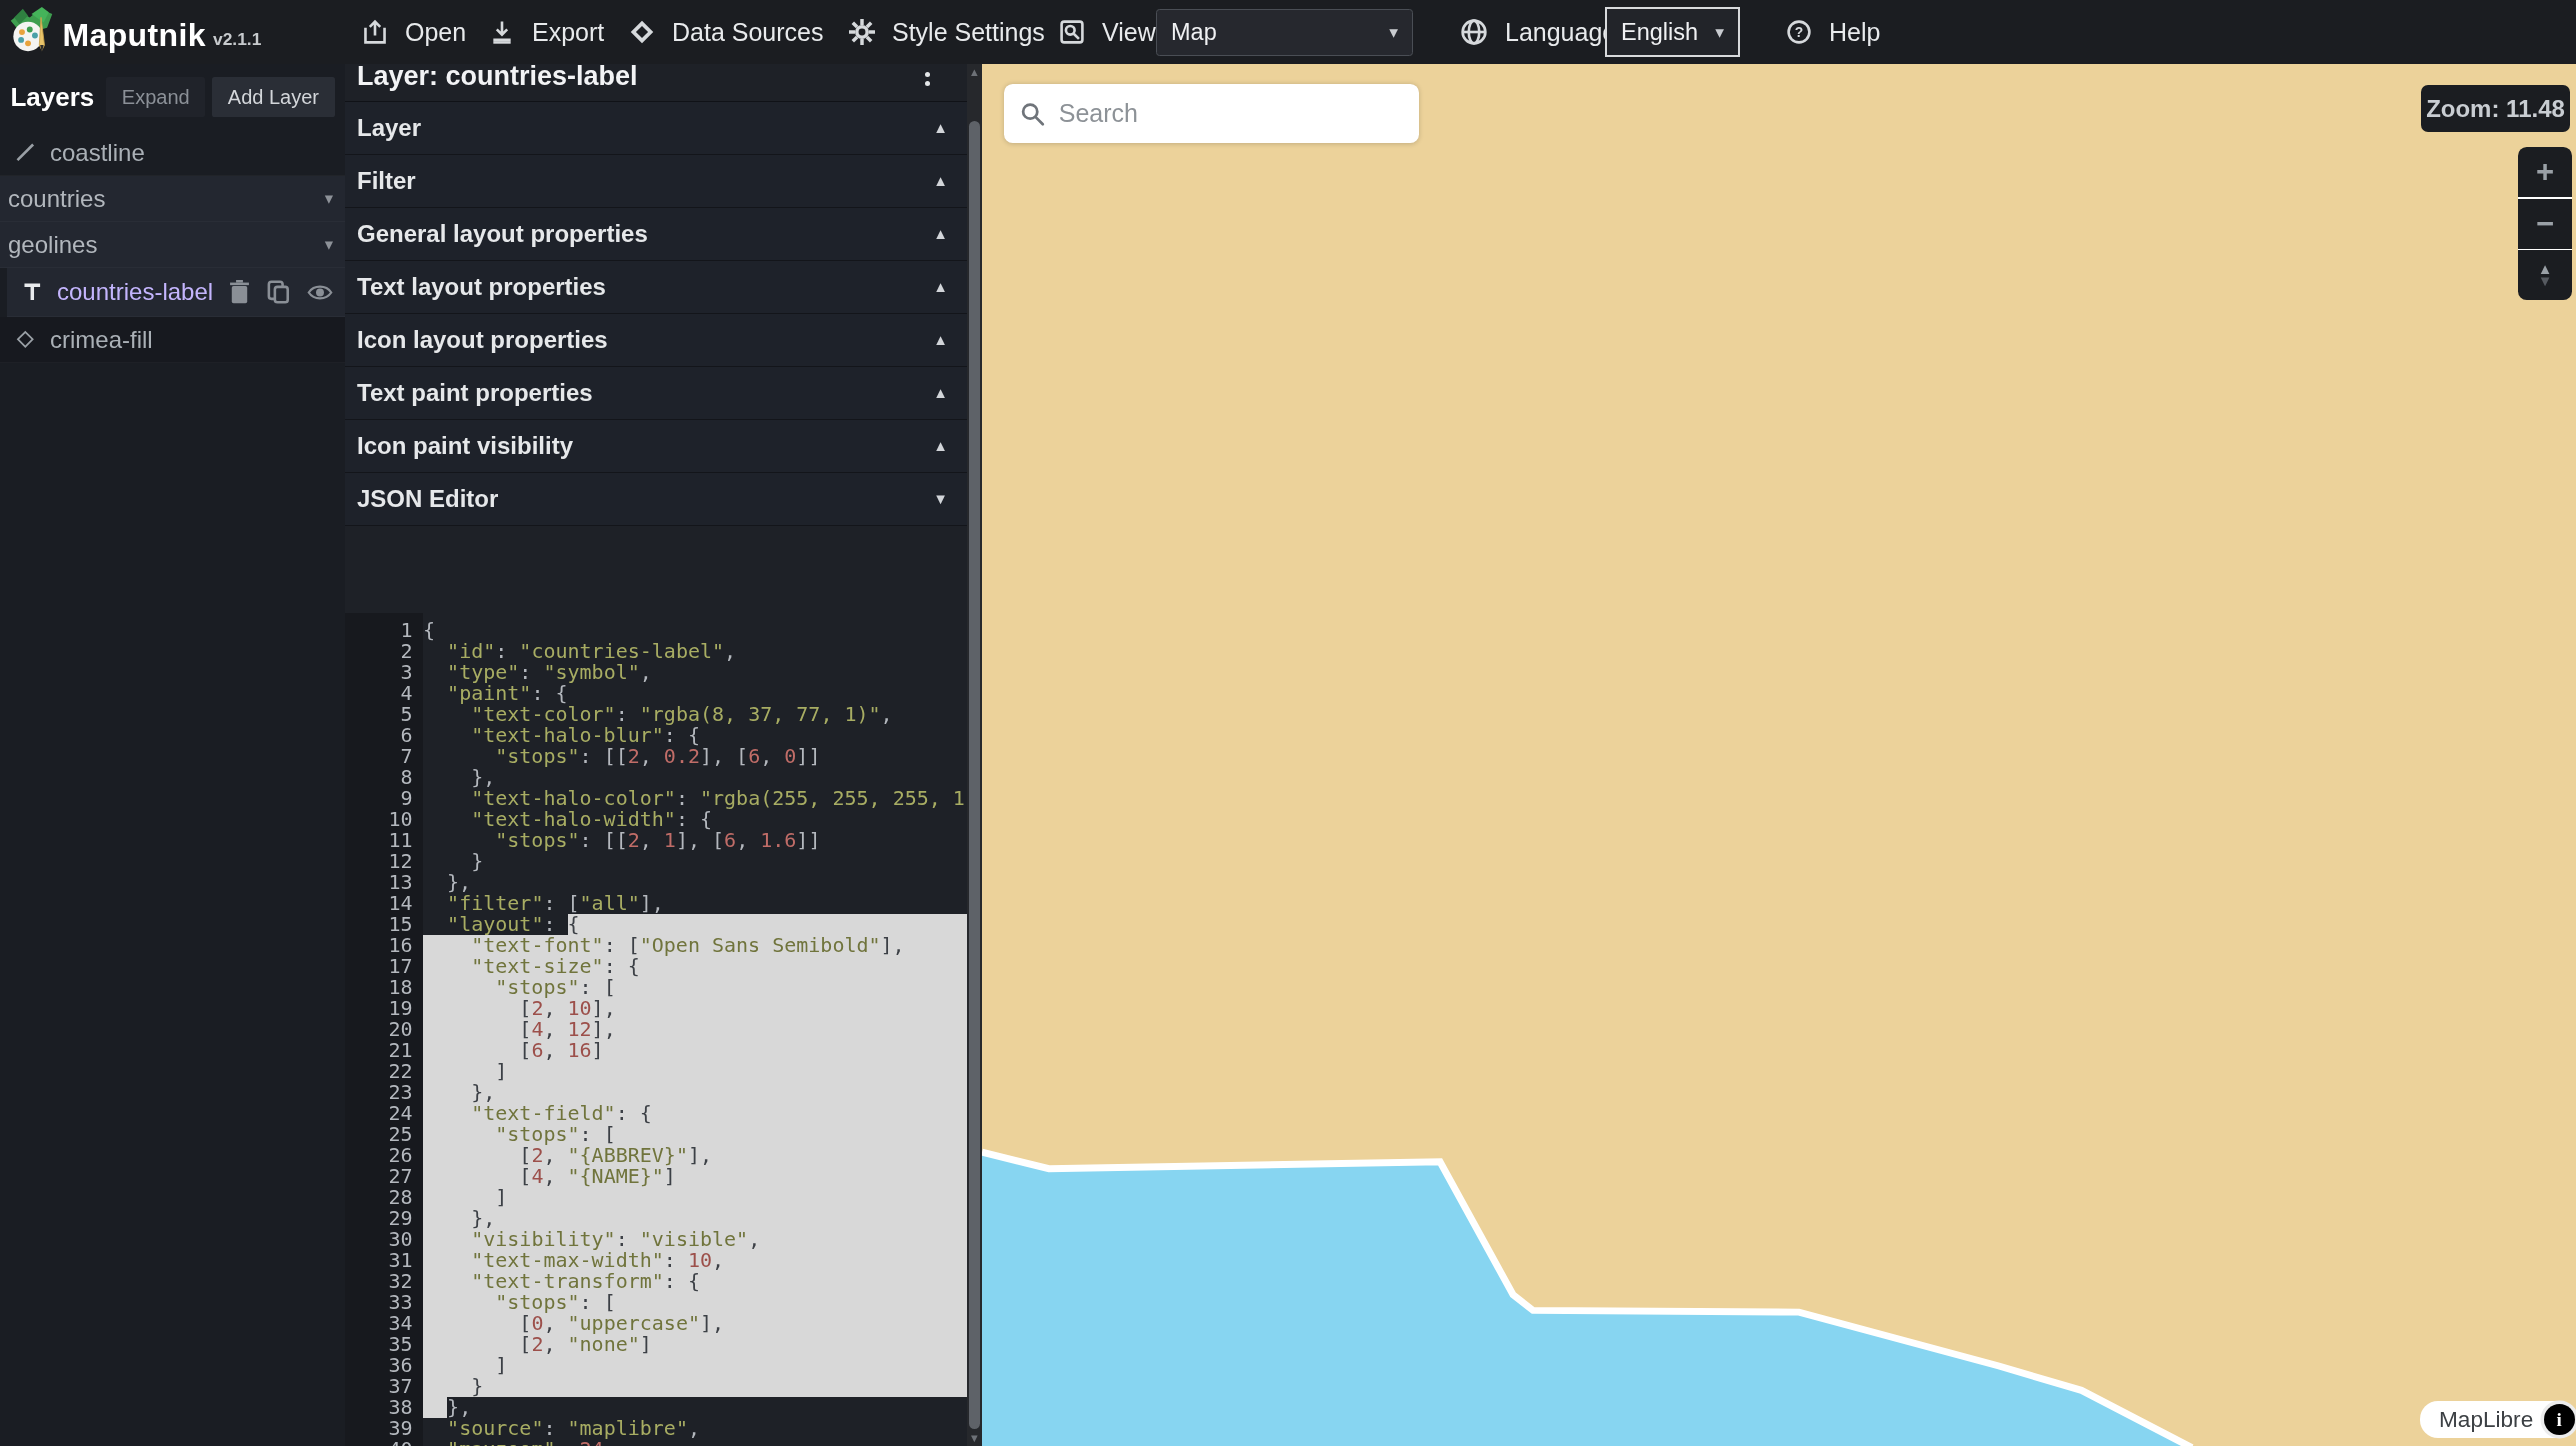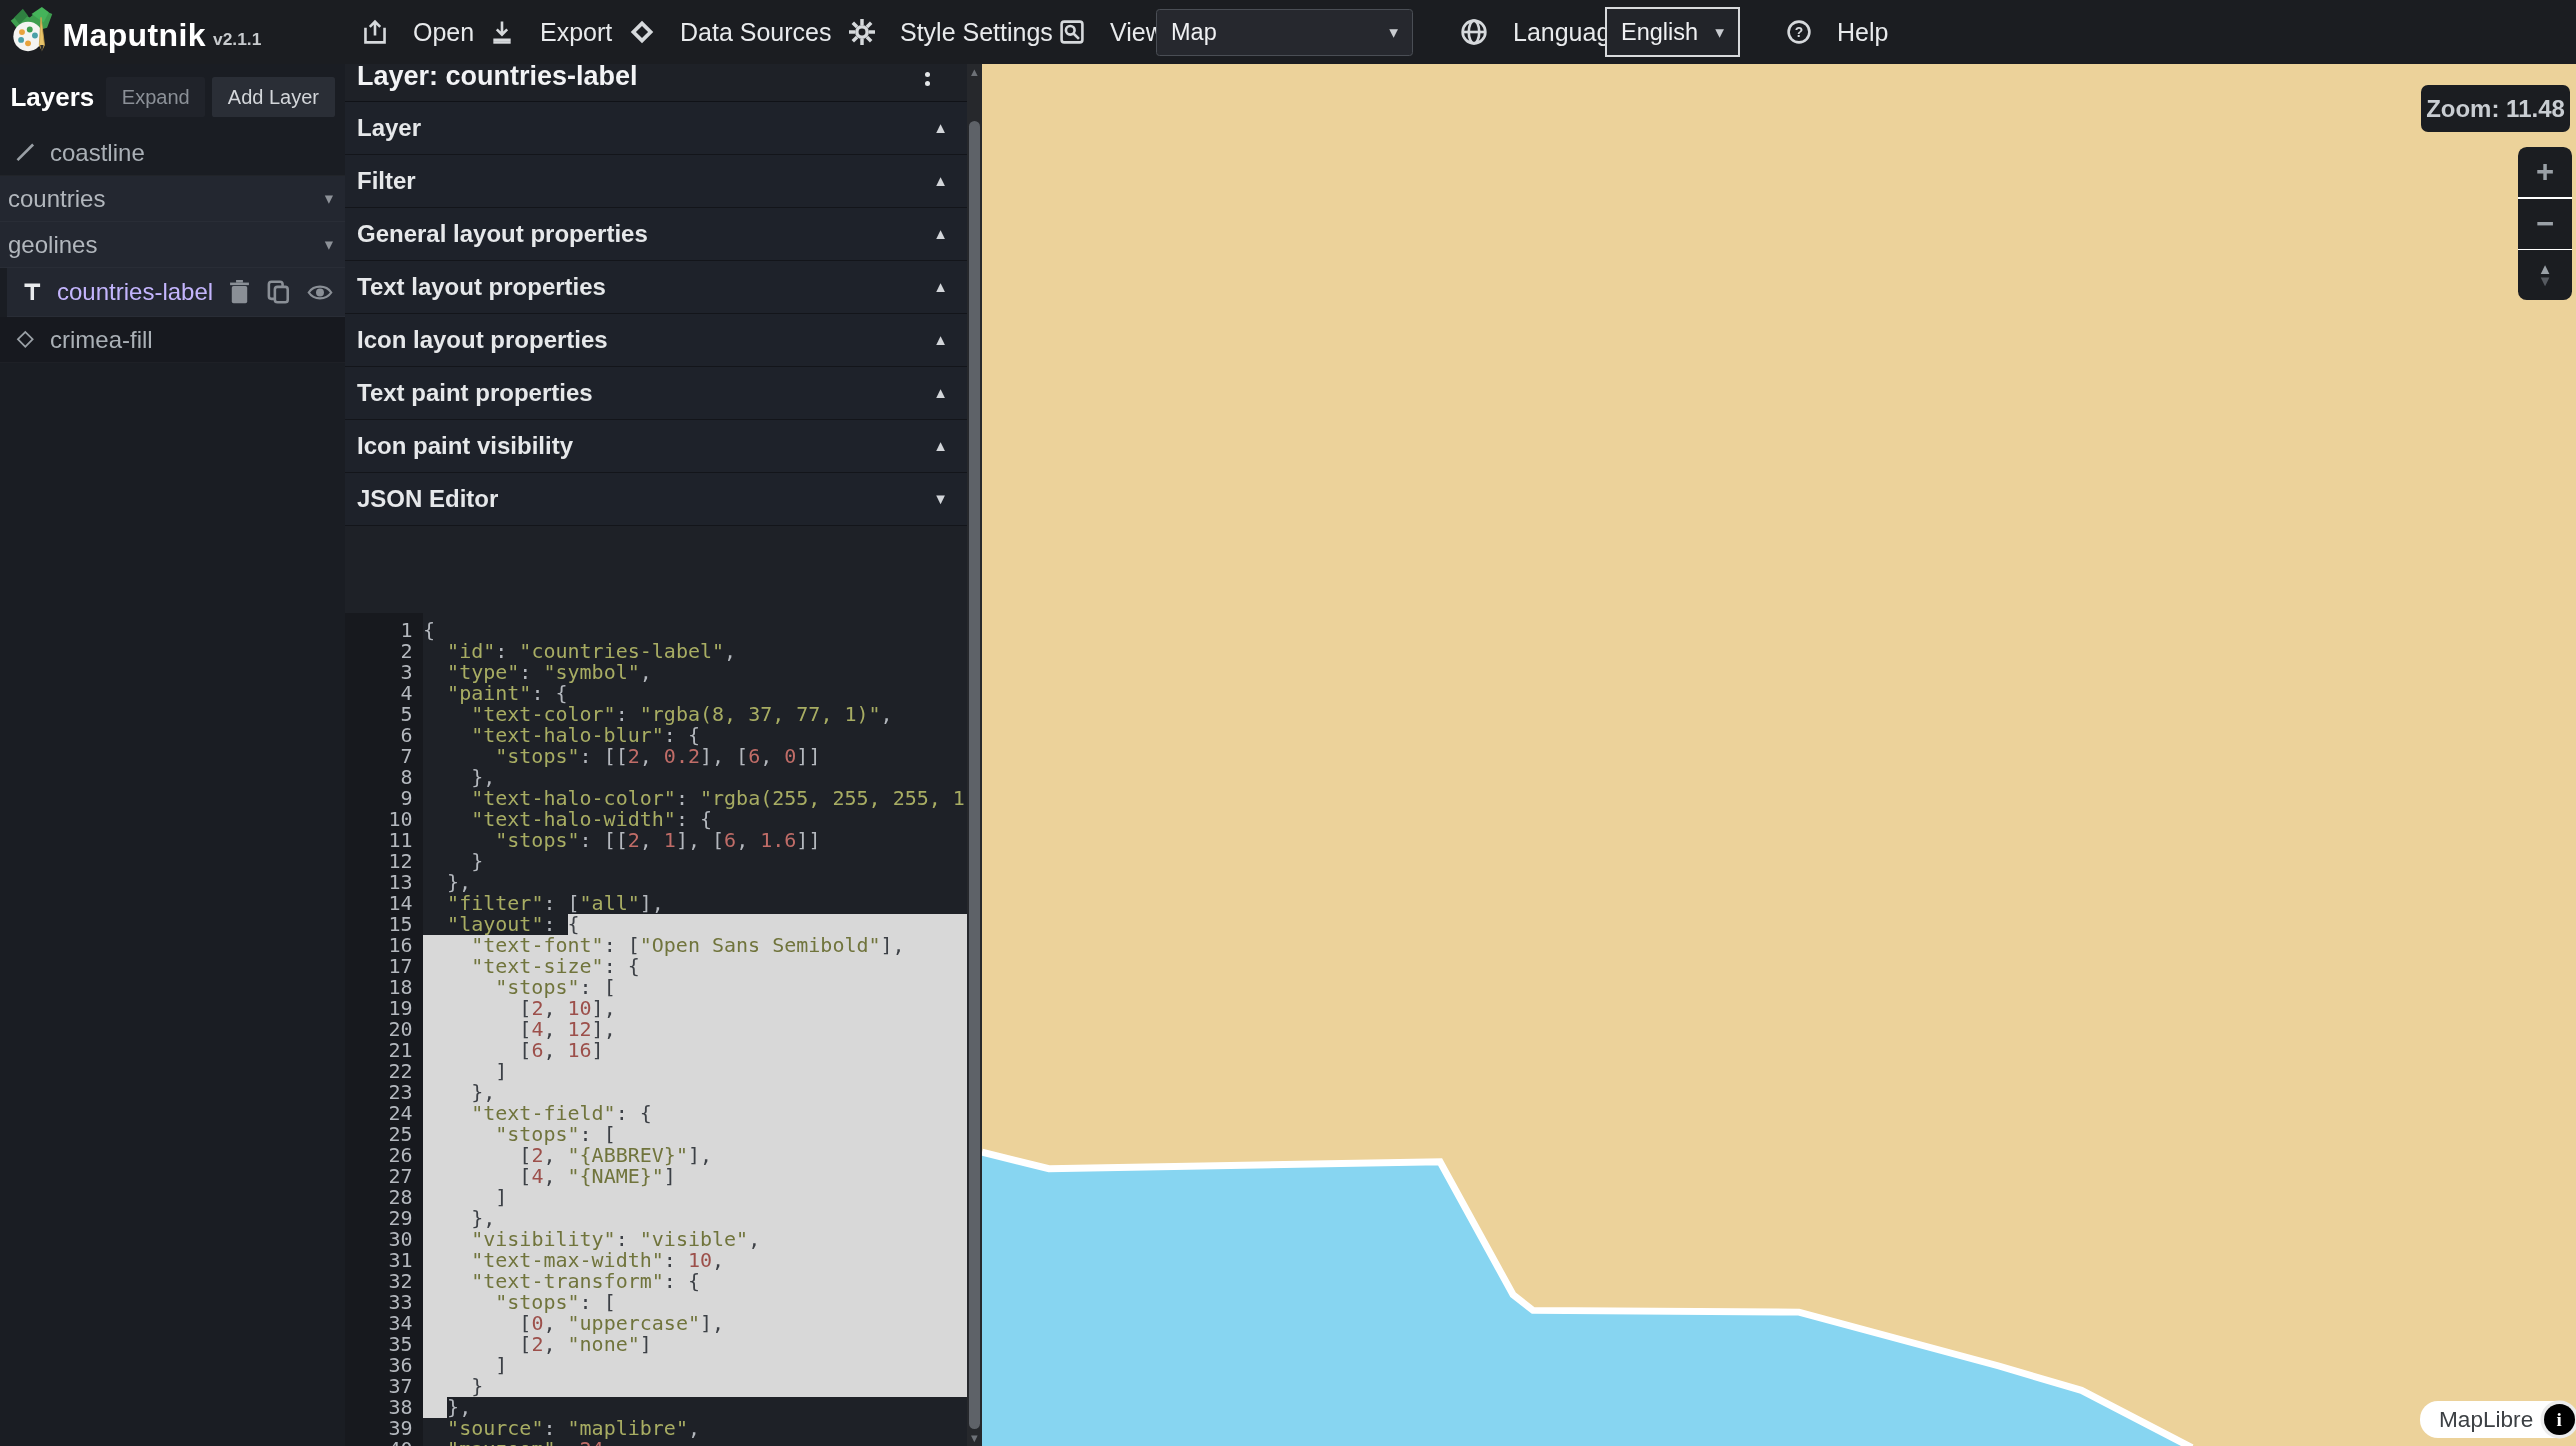--- a/index.html
+++ b/index.html
@@ -6,21 +6,21 @@
   html,body { width:2576px; height:1446px; overflow:hidden; background:#191b1f;
               font-family:"Liberation Sans", sans-serif; }
 
   
   .topbar { position:absolute; left:0; top:0; width:2576px; height:64px;
             background:#1b1d21; z-index:30; }
   .brand { position:absolute; left:8.7px; top:5.2px; display:flex; align-items:flex-end; }
   .brand-title { color:#fff; font-size:32px; font-weight:bold; letter-spacing:0.4px; margin-left:8.7px; }
   .brand-ver { color:#c7cacd; font-size:17.4px; font-weight:bold; margin-left:7px; padding-bottom:4.3px; }
   .menu-item { position:absolute; top:0; height:64px; display:flex; align-items:center;
-               gap:25px; color:#e8eaec; font-size:25px; cursor:pointer;justify-content:flex-end; }
+               gap:17px; color:#e8eaec; font-size:25px; cursor:pointer;justify-content:flex-end; }
   .menu-item svg { display:block; }
   .tb-select { background:#26282e; border:1.7px solid #4a4e55; color:#f0f1f3; font-size:23.5px;
                border-radius:3.5px; display:flex; align-items:center; justify-content:space-between;
                padding:0 14px; cursor:pointer; }
   .tb-select .caret { color:#c9ccd0; font-size:17.4px; }
   .select-map { position:absolute; left:1156px; top:8.7px; width:257px; height:47px; }
   .select-lang { position:absolute; left:1605px; top:7px; width:135px; height:50px;
                  border:2.6px solid #d8dadc; border-radius:0; background:#222429; }
 
   
@@ -406,20 +406,27 @@
   <div class="ep-thumb"></div>
   <div class="arr" style="bottom:1.7px">▼</div>
 </div>
 
 <main class="map" id="map" style="background: rgb(236, 210, 154);">
   <svg class="sea" id="sea-svg" width="1594" height="1382" viewBox="0 0 1834 1590">
       <polygon points="0,1252 77,1271 527,1263 611,1416 634,1434 940,1436 1170,1498 1265,1526 1392,1592 0,1592" fill="#87d5f1"></polygon>
       <polyline points="0,1252 77,1271 527,1263 611,1416 634,1434 940,1436 1170,1498 1265,1526 1392,1592" fill="none" stroke="#ffffff" stroke-width="8"></polyline>
     </svg>
 
+  <div class="searchbox">
+    <svg width="28" height="28" viewBox="0 0 32 32">
+      <circle cx="13" cy="13" r="9" fill="none" stroke="#6f747a" stroke-width="3.5"></circle>
+      <path d="M20 20 L29 29" stroke="#6f747a" stroke-width="3.5" stroke-linecap="round"></path>
+    </svg>
+    <input type="text" placeholder="Search" style="">
+  </div>
 
   <div class="zoom-badge">Zoom: 11.48</div>
 
   <div class="map-ctrls">
     <div class="mbtn">+</div>
     <div class="sepr"></div>
     <div class="mbtn">−</div>
     <div class="sepr"></div>
     <div class="mbtn">
       <span class="pitch">

